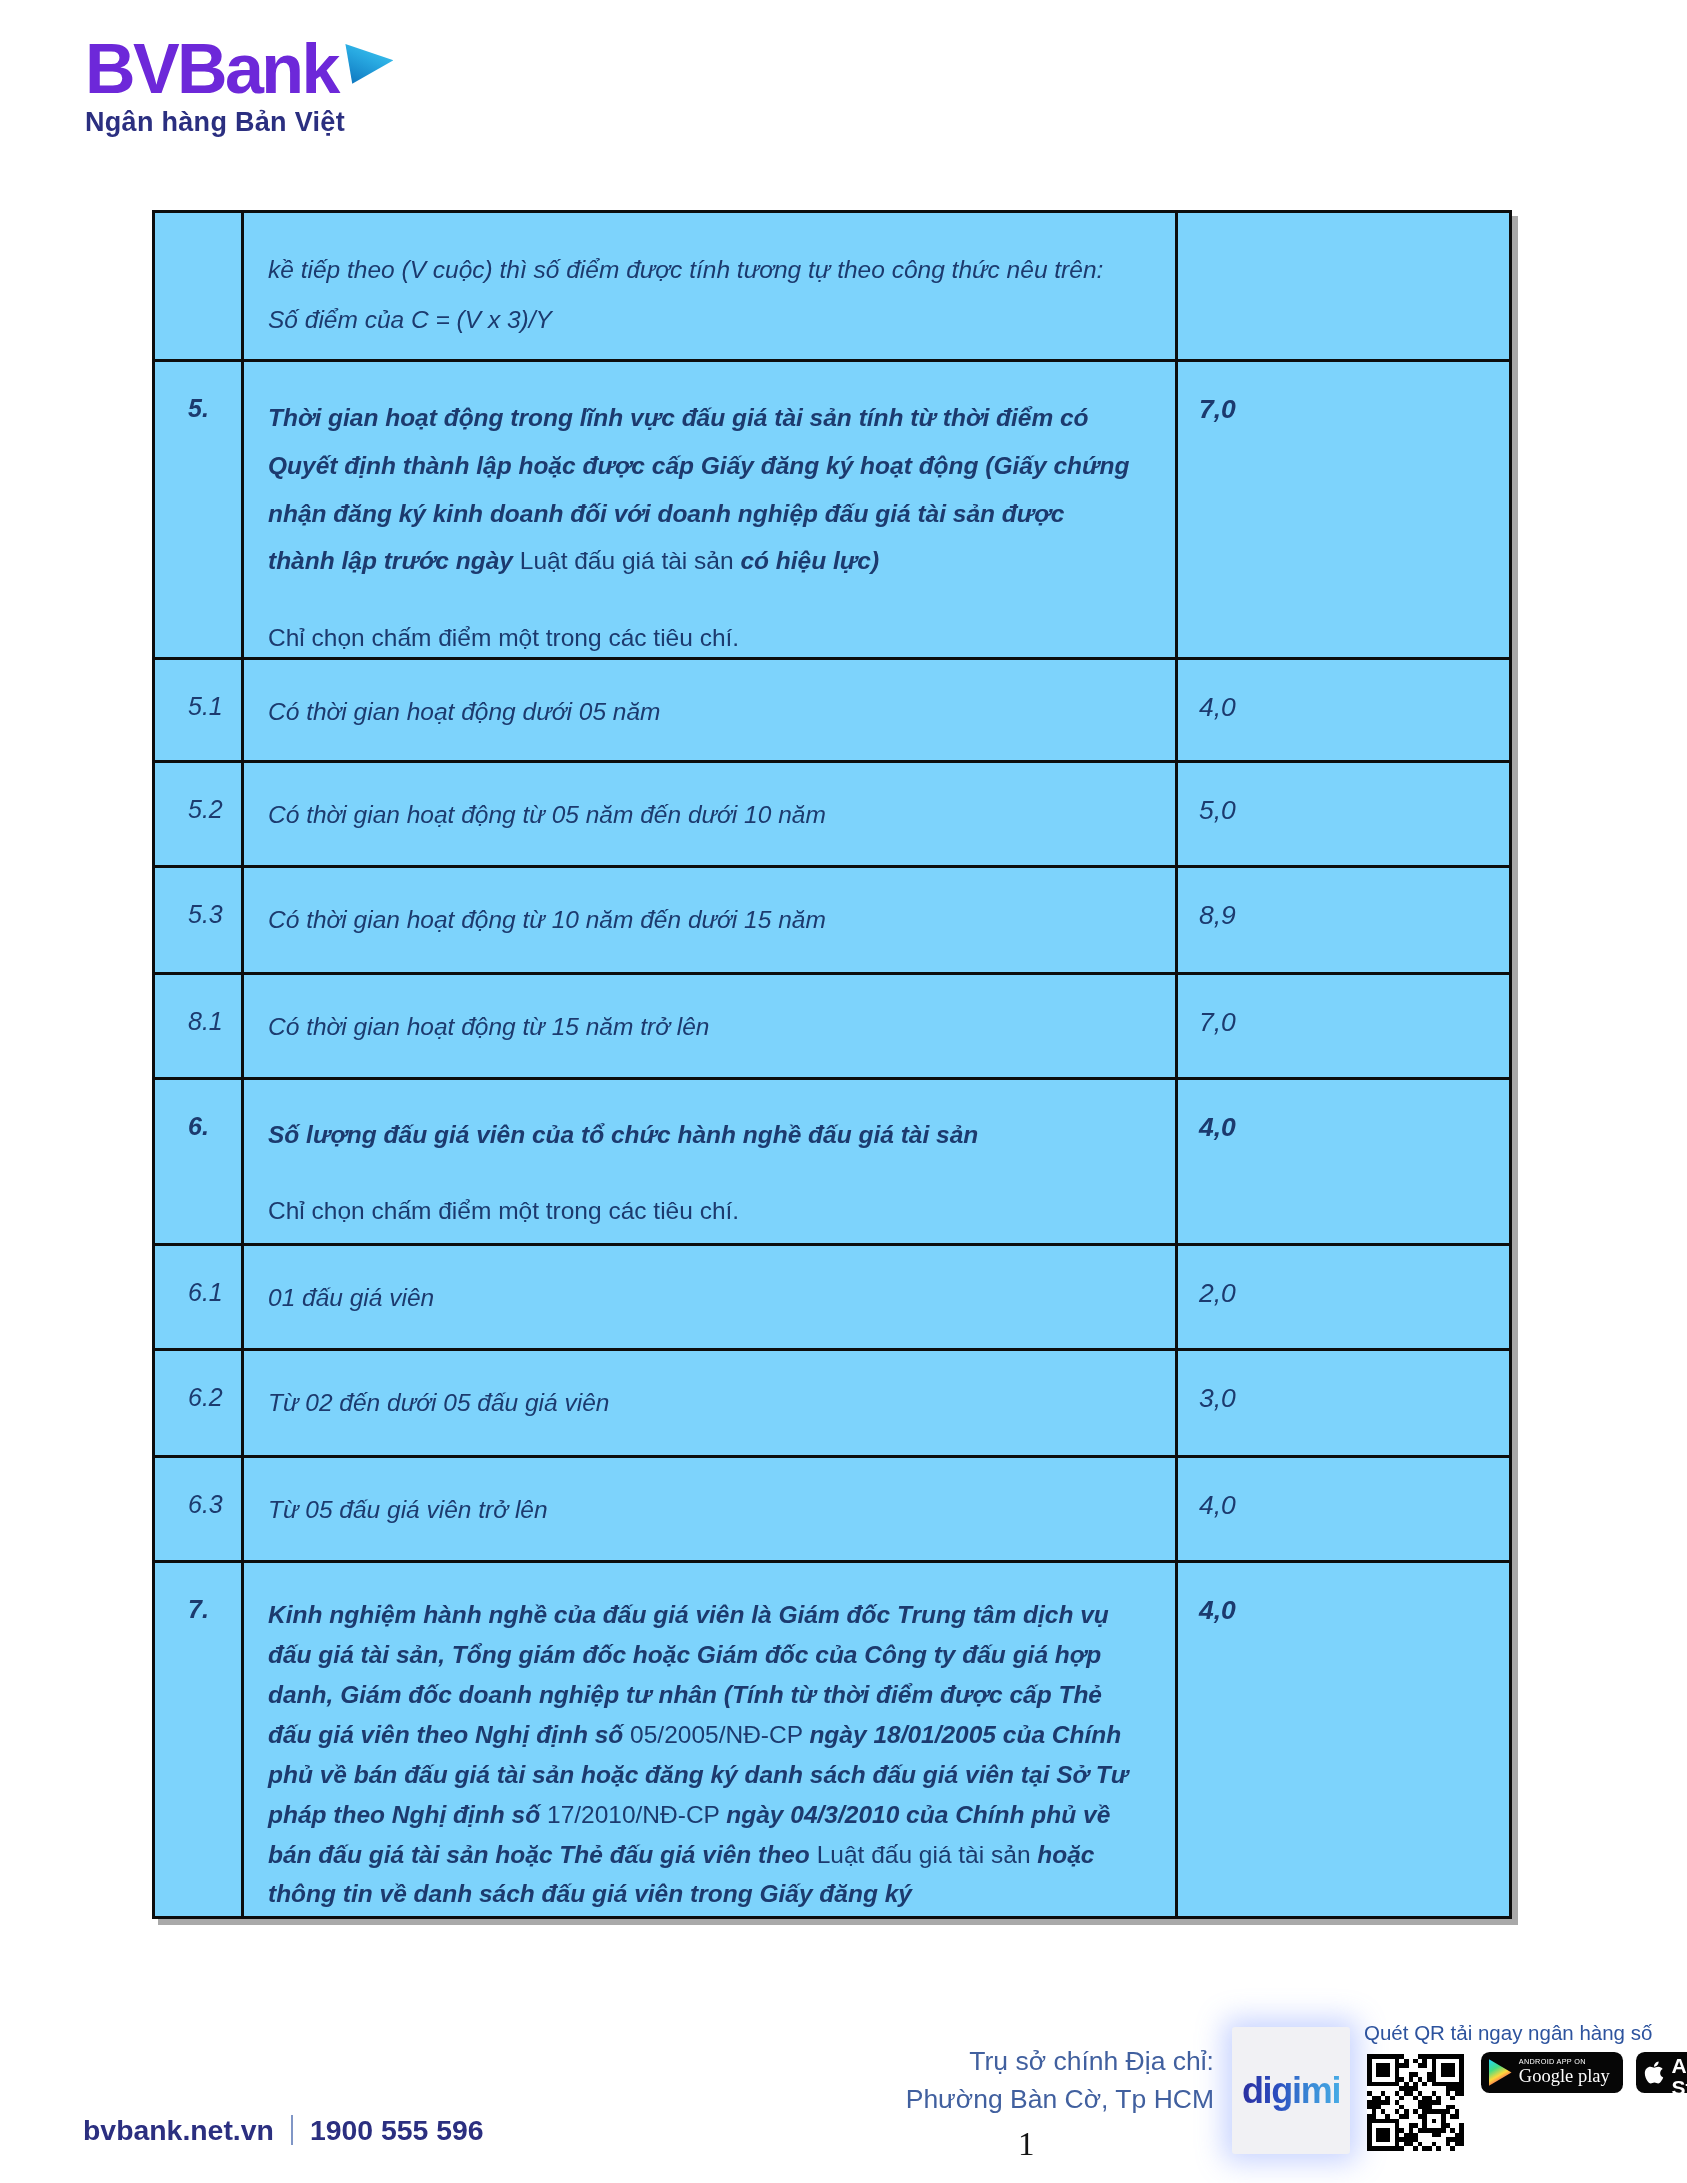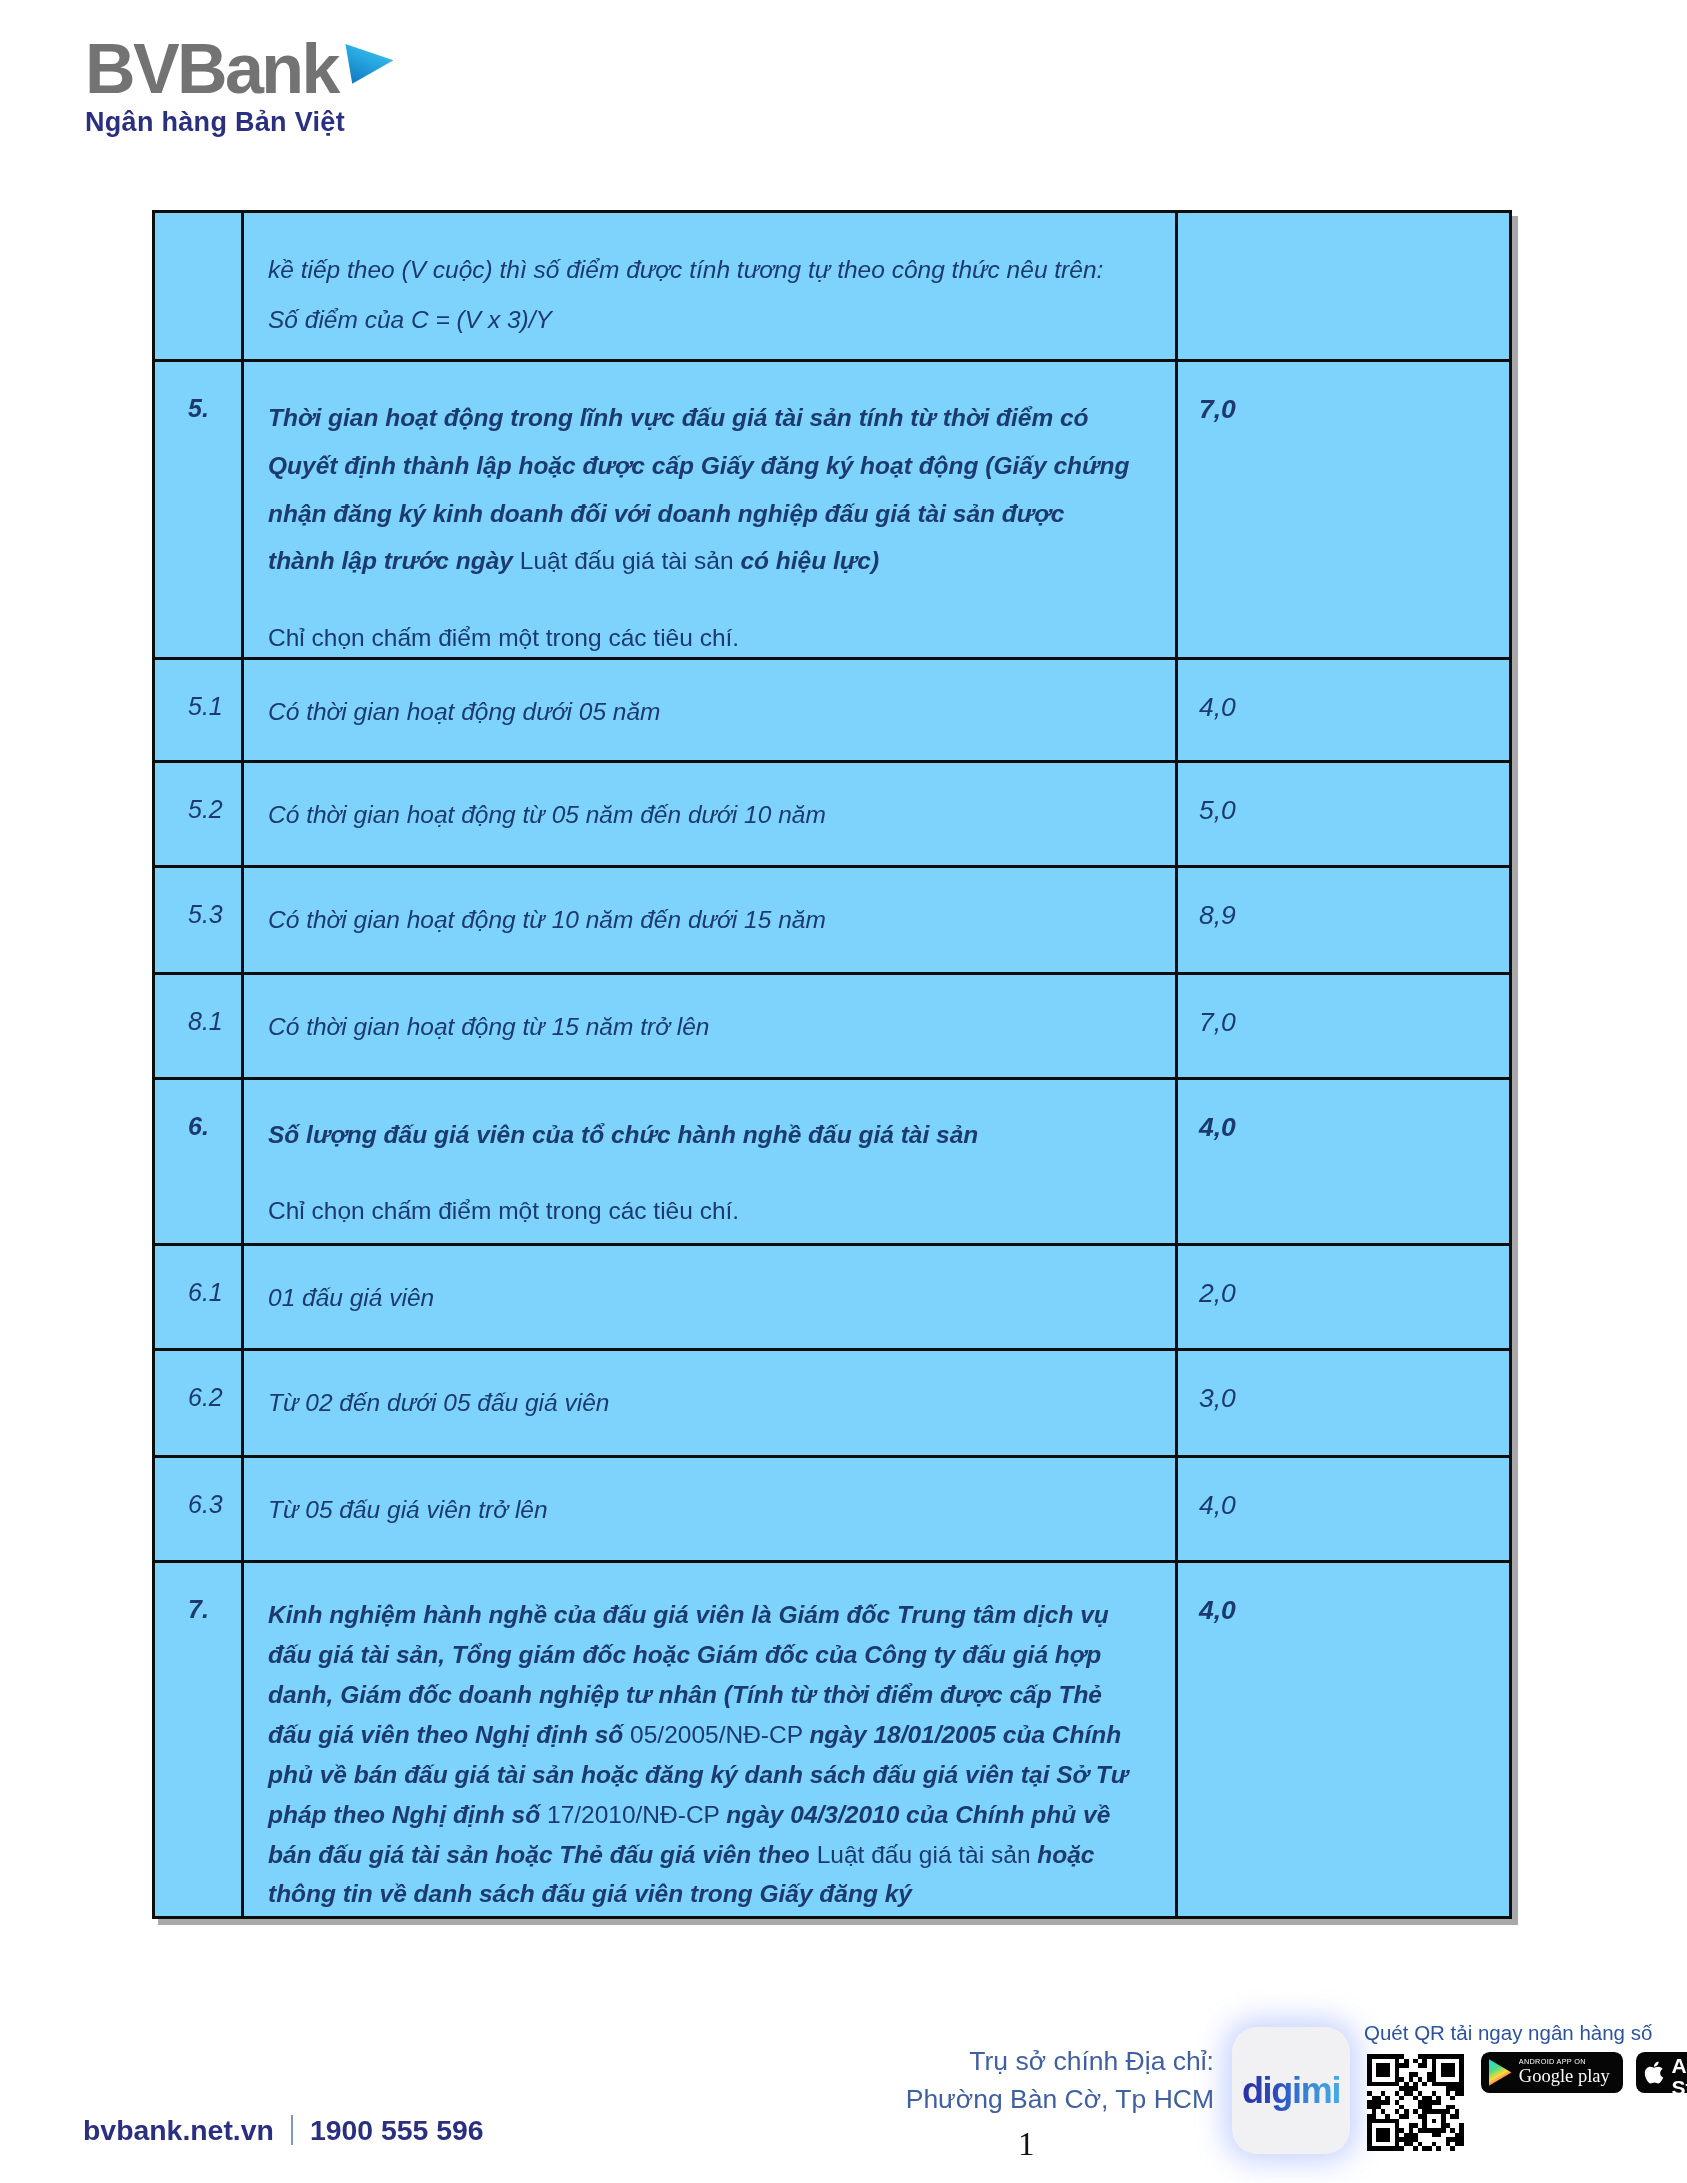--- a/index.html
+++ b/index.html
@@ -2,21 +2,21 @@
 <html style="font-size:10.6px"><head>
 <meta charset="utf-8">
 <style>
   html,body{margin:0;padding:0;background:#e8e8e8;}
   .page{position:relative;width:1687px;height:2183px;background:#ffffff;overflow:hidden;
         font-family:"Liberation Sans", sans-serif;}
 
   
   .logo{position:absolute;left:85px;top:33px;}
   .brand-row{display:flex;align-items:flex-start;}
-  .brand{font-size:70px;font-weight:800;color:#737373;letter-spacing:-2.6px;line-height:1.05;}
+  .brand{font-size:70px;font-weight:800;color:#6d28d9;letter-spacing:-2.6px;line-height:1.05;}
   .arrow{display:inline-block;width:49px;height:45px;margin:6.6px 0 0 6.6px;
          background:linear-gradient(205deg,#45cdf2 5%,#28a9e1 45%,#0e76bf 95%);
          clip-path:polygon(2% 10%,100% 46%,16% 98%);}
   .tagline{font-size:27px;font-weight:700;color:#2b2f80;margin-top:0px;letter-spacing:0.3px;}
 
   
   .doc-table{position:absolute;left:152px;top:210px;width:1360px;background:#7dd3fc;
              border:3.3px solid #0d0d0d;box-shadow:6px 6px 0 #a9a9a9;color:#1c3a6e;box-sizing:border-box;}
   .trow{display:flex;border-top:3.3px solid #0d0d0d;box-sizing:border-box;overflow:hidden;}
   .trow:first-child{border-top:none;}
@@ -45,21 +45,21 @@
   .it{font-style:italic;}
   .rg{font-weight:400;font-style:normal;}
   .main .c-num,.main .c-score{font-weight:700;font-style:italic;}
   .sub .c-num,.sub .c-score{font-style:italic;}
 
   
   .footer-left{position:absolute;left:83px;top:2114px;font-size:28.4px;font-weight:700;color:#2b2f80;white-space:nowrap;text-align:right;}
   .sep{display:inline-block;width:2px;height:30px;background:#8096c6;margin:0 17px;vertical-align:-5.3px;}
   .address{position:absolute;left:900px;top:2042px;width:314px;text-align:right;
            font-size:26.5px;line-height:38px;color:#41609f;}
-  .digimi{position:absolute;left:1232px;top:2027px;width:118px;height:127px;border-radius:25px;
+  .digimi{position:absolute;left:1232px;top:2027px;width:118px;height:127px;border-radius:3px;
           background:#f1f1f4;display:flex;align-items:center;justify-content:center;
           box-shadow:0 0 28px 8px rgba(108,140,255,.38);}
   .digimi-word{font-size:36px;font-weight:800;letter-spacing:-1.3px;color:#2d7cc8;
                background:linear-gradient(90deg,#2b2fa0 0%,#2b4cbe 35%,#3a8ad6 70%,#47abe5 100%);
                -webkit-background-clip:text;background-clip:text;-webkit-text-fill-color:transparent;}
   .qr-caption{position:absolute;left:1364px;top:2021px;font-size:20.5px;color:#2d539e;white-space:nowrap;}
   .qr{position:absolute;left:1367px;top:2054px;width:97px;height:97px;background:#fff;
       display:grid;grid-template-columns:repeat(21,1fr);grid-template-rows:repeat(21,1fr);}
   .qr i{display:block;}
   .qr i.on{background:#000;}

